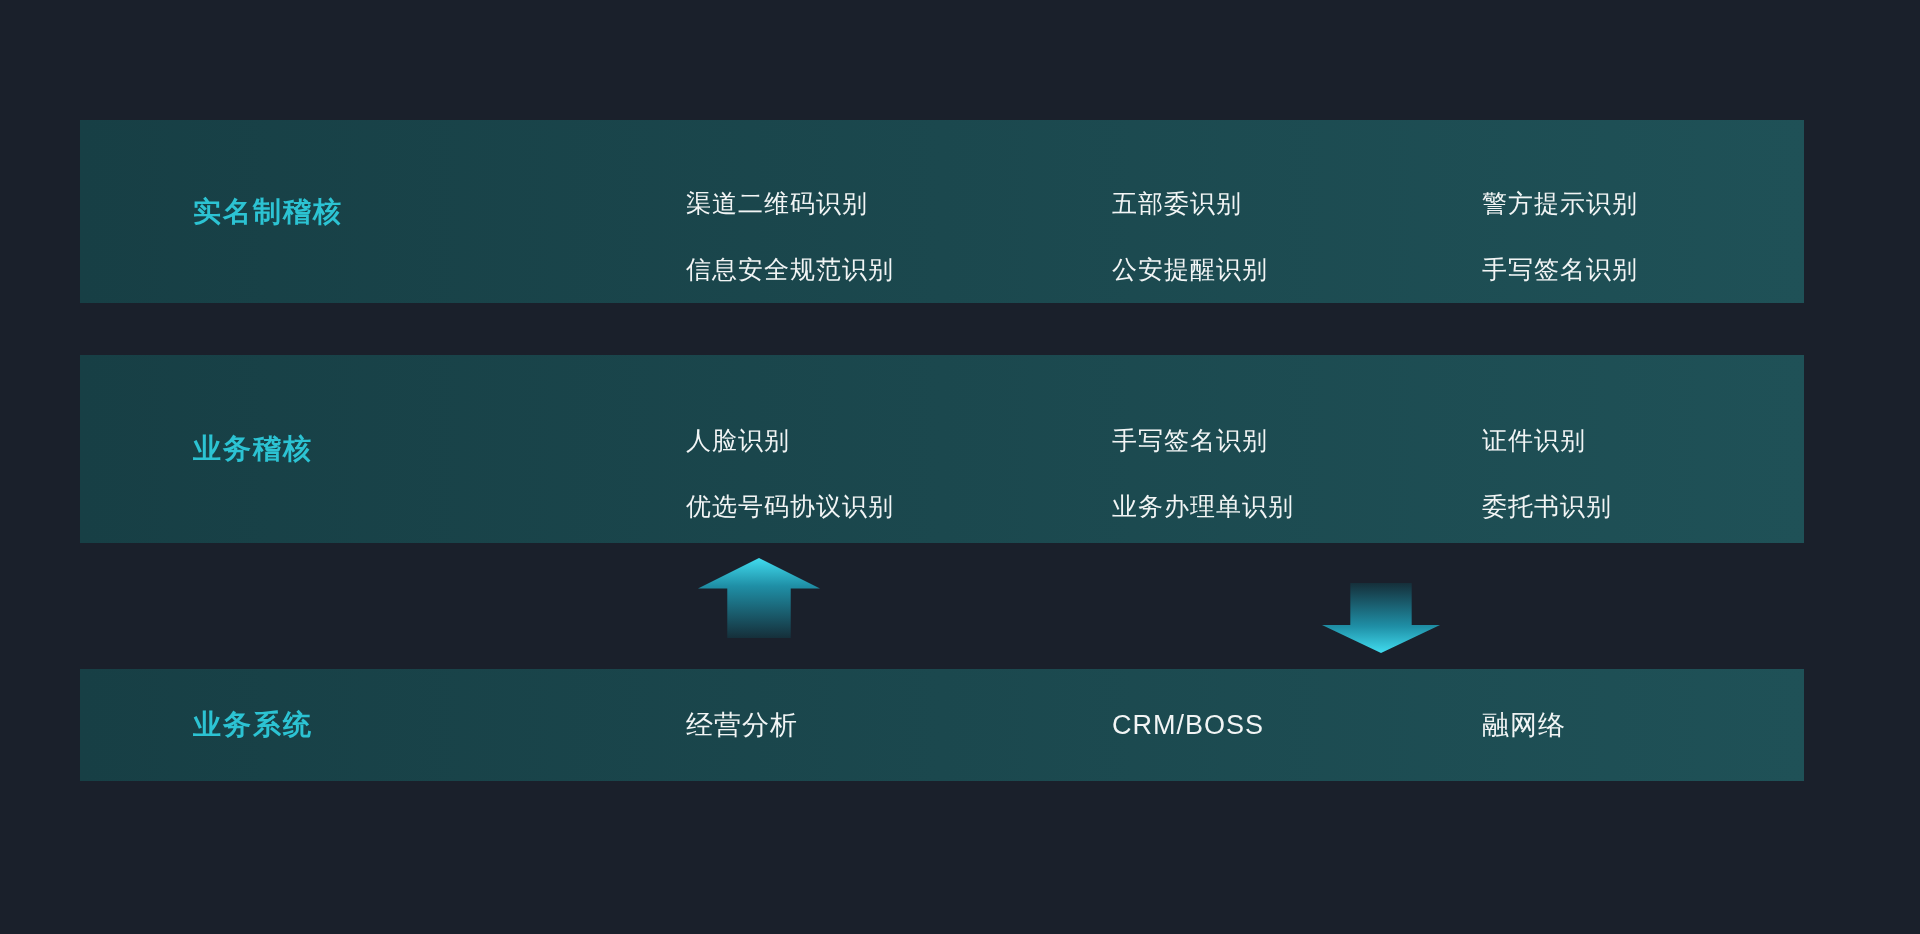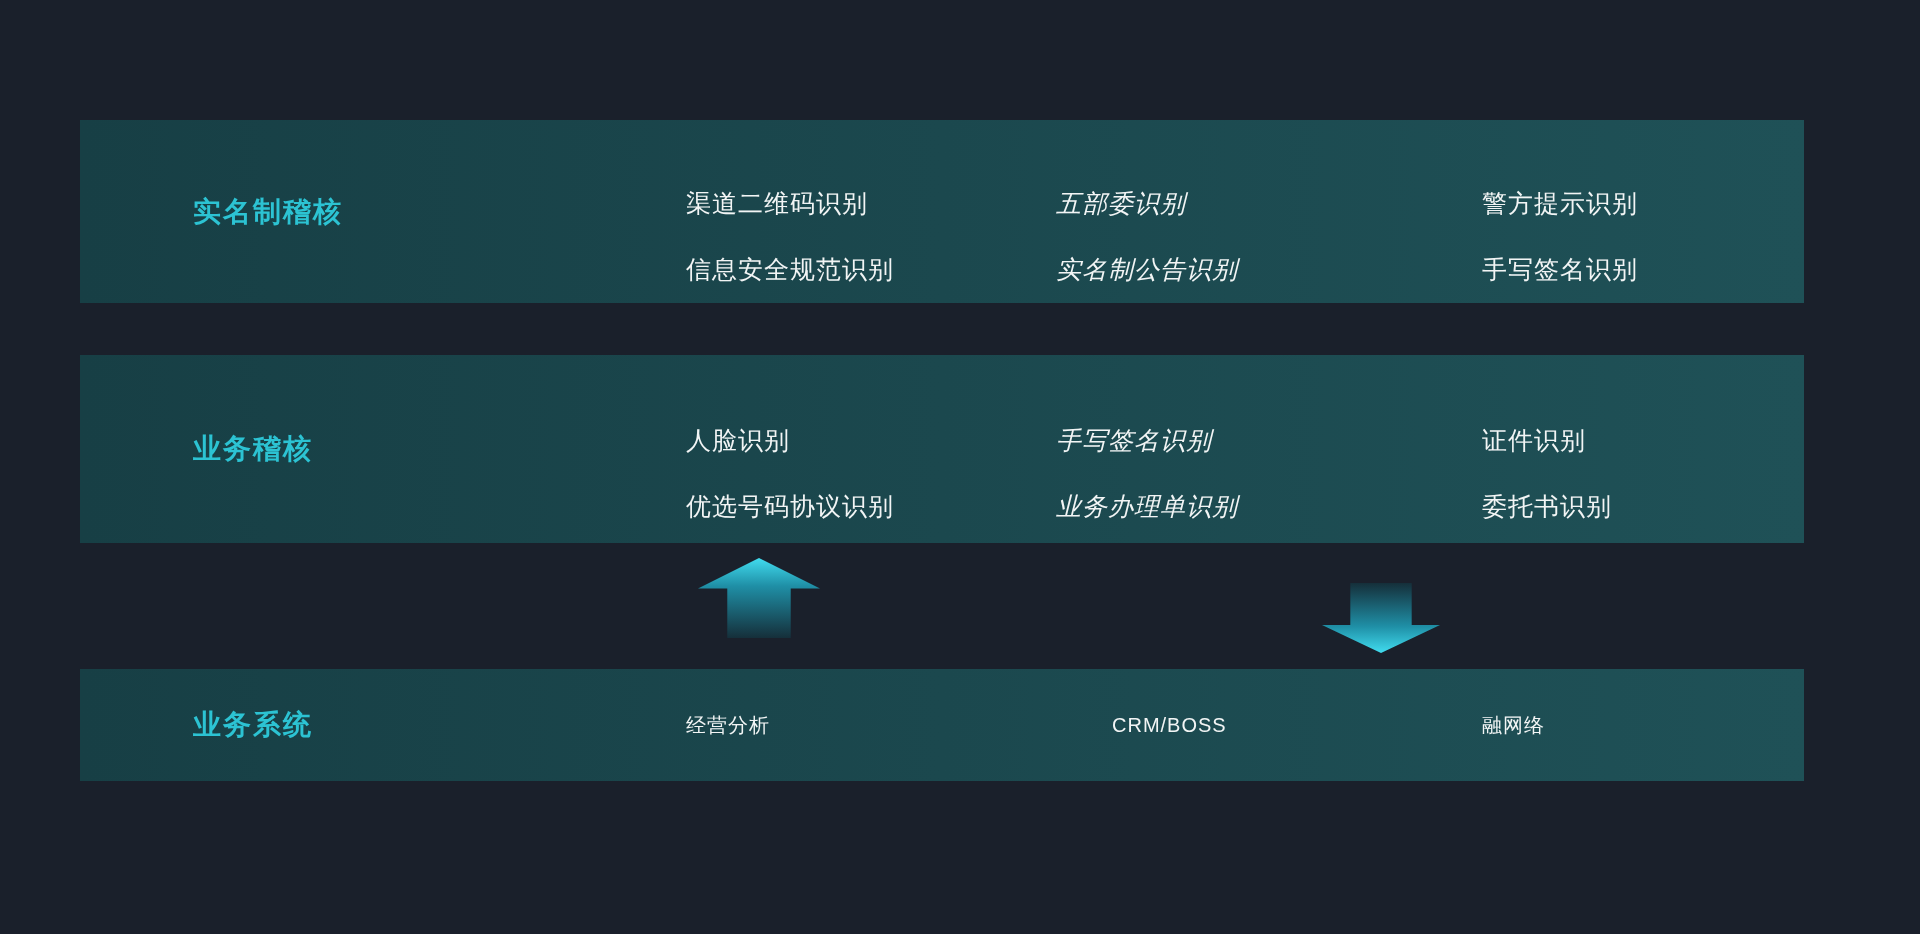--- a/index.html
+++ b/index.html
@@ -31,32 +31,32 @@
     position:absolute;left:113px;top:0;height:100%;
     display:flex;align-items:center;
     color:var(--accent);
     font-size:28px;font-weight:600;letter-spacing:2px;
   }
   .col{
     position:absolute;top:0;height:100%;
     display:flex;flex-direction:column;justify-content:center;gap:36px;margin-top:24px;
   }
   .col-1{left:606px;}
-  .col-2{left:976px;font-style:italic;}
+  .col-2{left:1032px;}
   .col-3{left:1402px;justify-content:center;}
   .item{
     color:var(--text);
     font-size:25px;font-weight:500;letter-spacing:1px;
     line-height:30px;white-space:nowrap;
   }
   .sys-item{
     position:absolute;top:0;height:100%;
     display:flex;align-items:center;
     color:var(--text);
-    font-size:20px;font-weight:500;letter-spacing:1px;white-space:nowrap;
+    font-size:27px;font-weight:500;letter-spacing:1px;white-space:nowrap;
   }
   .sys-1{left:606px;}
   .sys-2{left:1032px;text-align:center;}
   .sys-3{left:1402px;text-align:right;}
   .arrow{position:absolute;}
   .arrow-up{
     left:698px;top:558px;width:122px;height:80px;
     background:linear-gradient(to bottom,var(--arrow-bright) 0%,#1f8fa6 35%,var(--arrow-dark) 100%);
     clip-path:polygon(50% 0,100% 38%,76% 38%,76% 100%,24% 100%,24% 38%,0 38%);
   }
@@ -70,21 +70,21 @@
 <body>
 
 <div class="band band-1">
   <div class="band-label">实名制稽核</div>
   <div class="col col-1">
     <div class="item">渠道二维码识别</div>
     <div class="item">信息安全规范识别</div>
   </div>
   <div class="col col-2">
     <div class="item">五部委识别</div>
-    <div class="item">实名制公告识别</div>
+    <div class="item">公安提醒识别</div>
   </div>
   <div class="col col-3">
     <div class="item">警方提示识别</div>
     <div class="item">手写签名识别</div>
   </div>
 </div>
 
 <div class="band band-2">
   <div class="band-label">业务稽核</div>
   <div class="col col-1">

